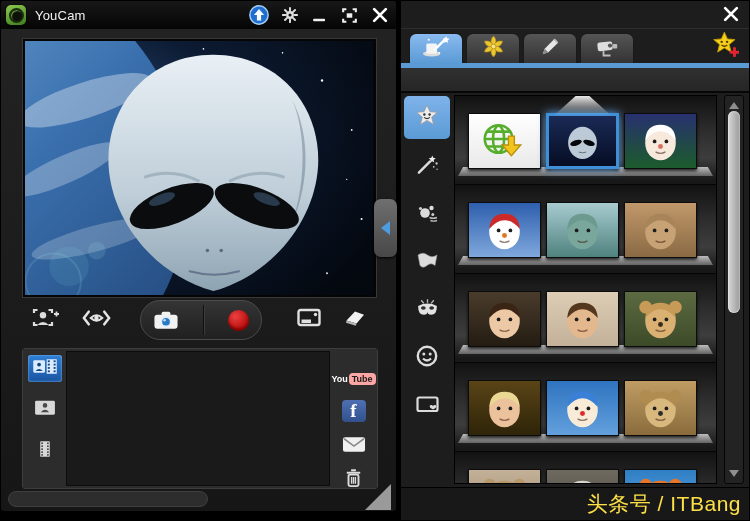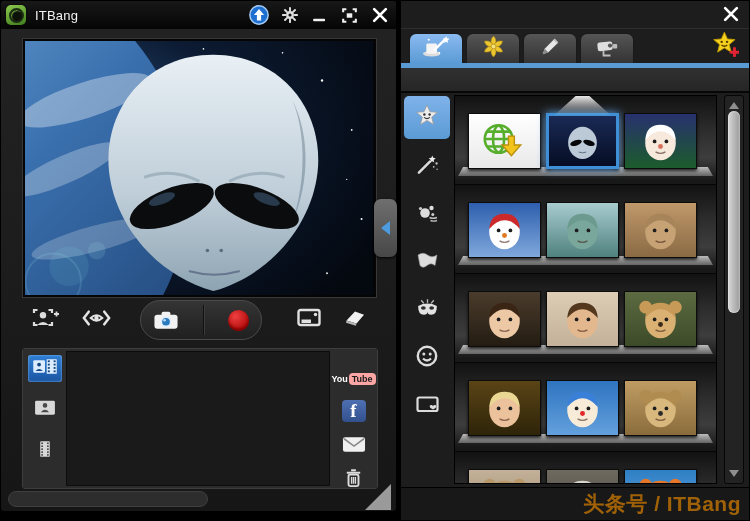--- a/index.html
+++ b/index.html
@@ -88,33 +88,33 @@
         clip-path:polygon(40% 0,60% 0,100% 100%,0 100%);pointer-events:none;}
   .fx-scroll{position:absolute;right:5px;top:2px;width:20px;height:389px;background:#232323;
              border:1px solid #060606;border-radius:3px;box-sizing:border-box;}
   .scroll-arrow{position:absolute;left:50%;transform:translateX(-50%);width:0;height:0;cursor:pointer;}
   .scroll-arrow.up{top:6px;border-left:5px solid transparent;border-right:5px solid transparent;border-bottom:7px solid #8f8f8f;}
   .scroll-arrow.down{bottom:6px;border-left:5px solid transparent;border-right:5px solid transparent;border-top:7px solid #8f8f8f;}
   .scroll-thumb{position:absolute;left:3px;width:12px;border-radius:6px;
         background:linear-gradient(90deg,#d8d8d8,#9a9a9a);box-shadow:inset 0 0 2px #fff;cursor:grab;}
   .rw-bottom{position:absolute;left:0;bottom:0;width:100%;height:33px;background:#181818;border-top:1px solid #000;
         display:flex;align-items:center;justify-content:flex-end;box-sizing:border-box;padding-right:8px;}
-  .watermark{color:#a16207;font-size:21px;font-weight:bold;letter-spacing:.5px;}
+  .watermark{color:#fde047;font-size:21px;font-weight:normal;letter-spacing:.5px;}
 </style>
 </head>
 <body>
 
 <div id="stage">
 
   <div id="lw">
     <div class="titlebar">
       <div class="logo">
           <div class="lens"></div>
         </div>
-      <span class="title">ITBang</span>
+      <span class="title">YouCam</span>
       <div class="tb-icons">
         <span class="tbi">
             <svg xmlns="http://www.w3.org/2000/svg" viewBox="0 0 24 24" width="22" height="22">
               <circle cx="12" cy="12" r="10" fill="#1e6fd0" stroke="#a8cdf2" stroke-width="1.6"></circle>
               <path d="M12 5.5 L17.5 12 H14.3 V18 H9.7 V12 H6.5 Z" fill="#fff"></path>
             </svg>
           </span>
         <span class="tbi">
             <svg xmlns="http://www.w3.org/2000/svg" viewBox="0 0 24 24" width="18" height="18">
               <g stroke="#e0e0e0" stroke-width="2.6" stroke-linecap="round">

